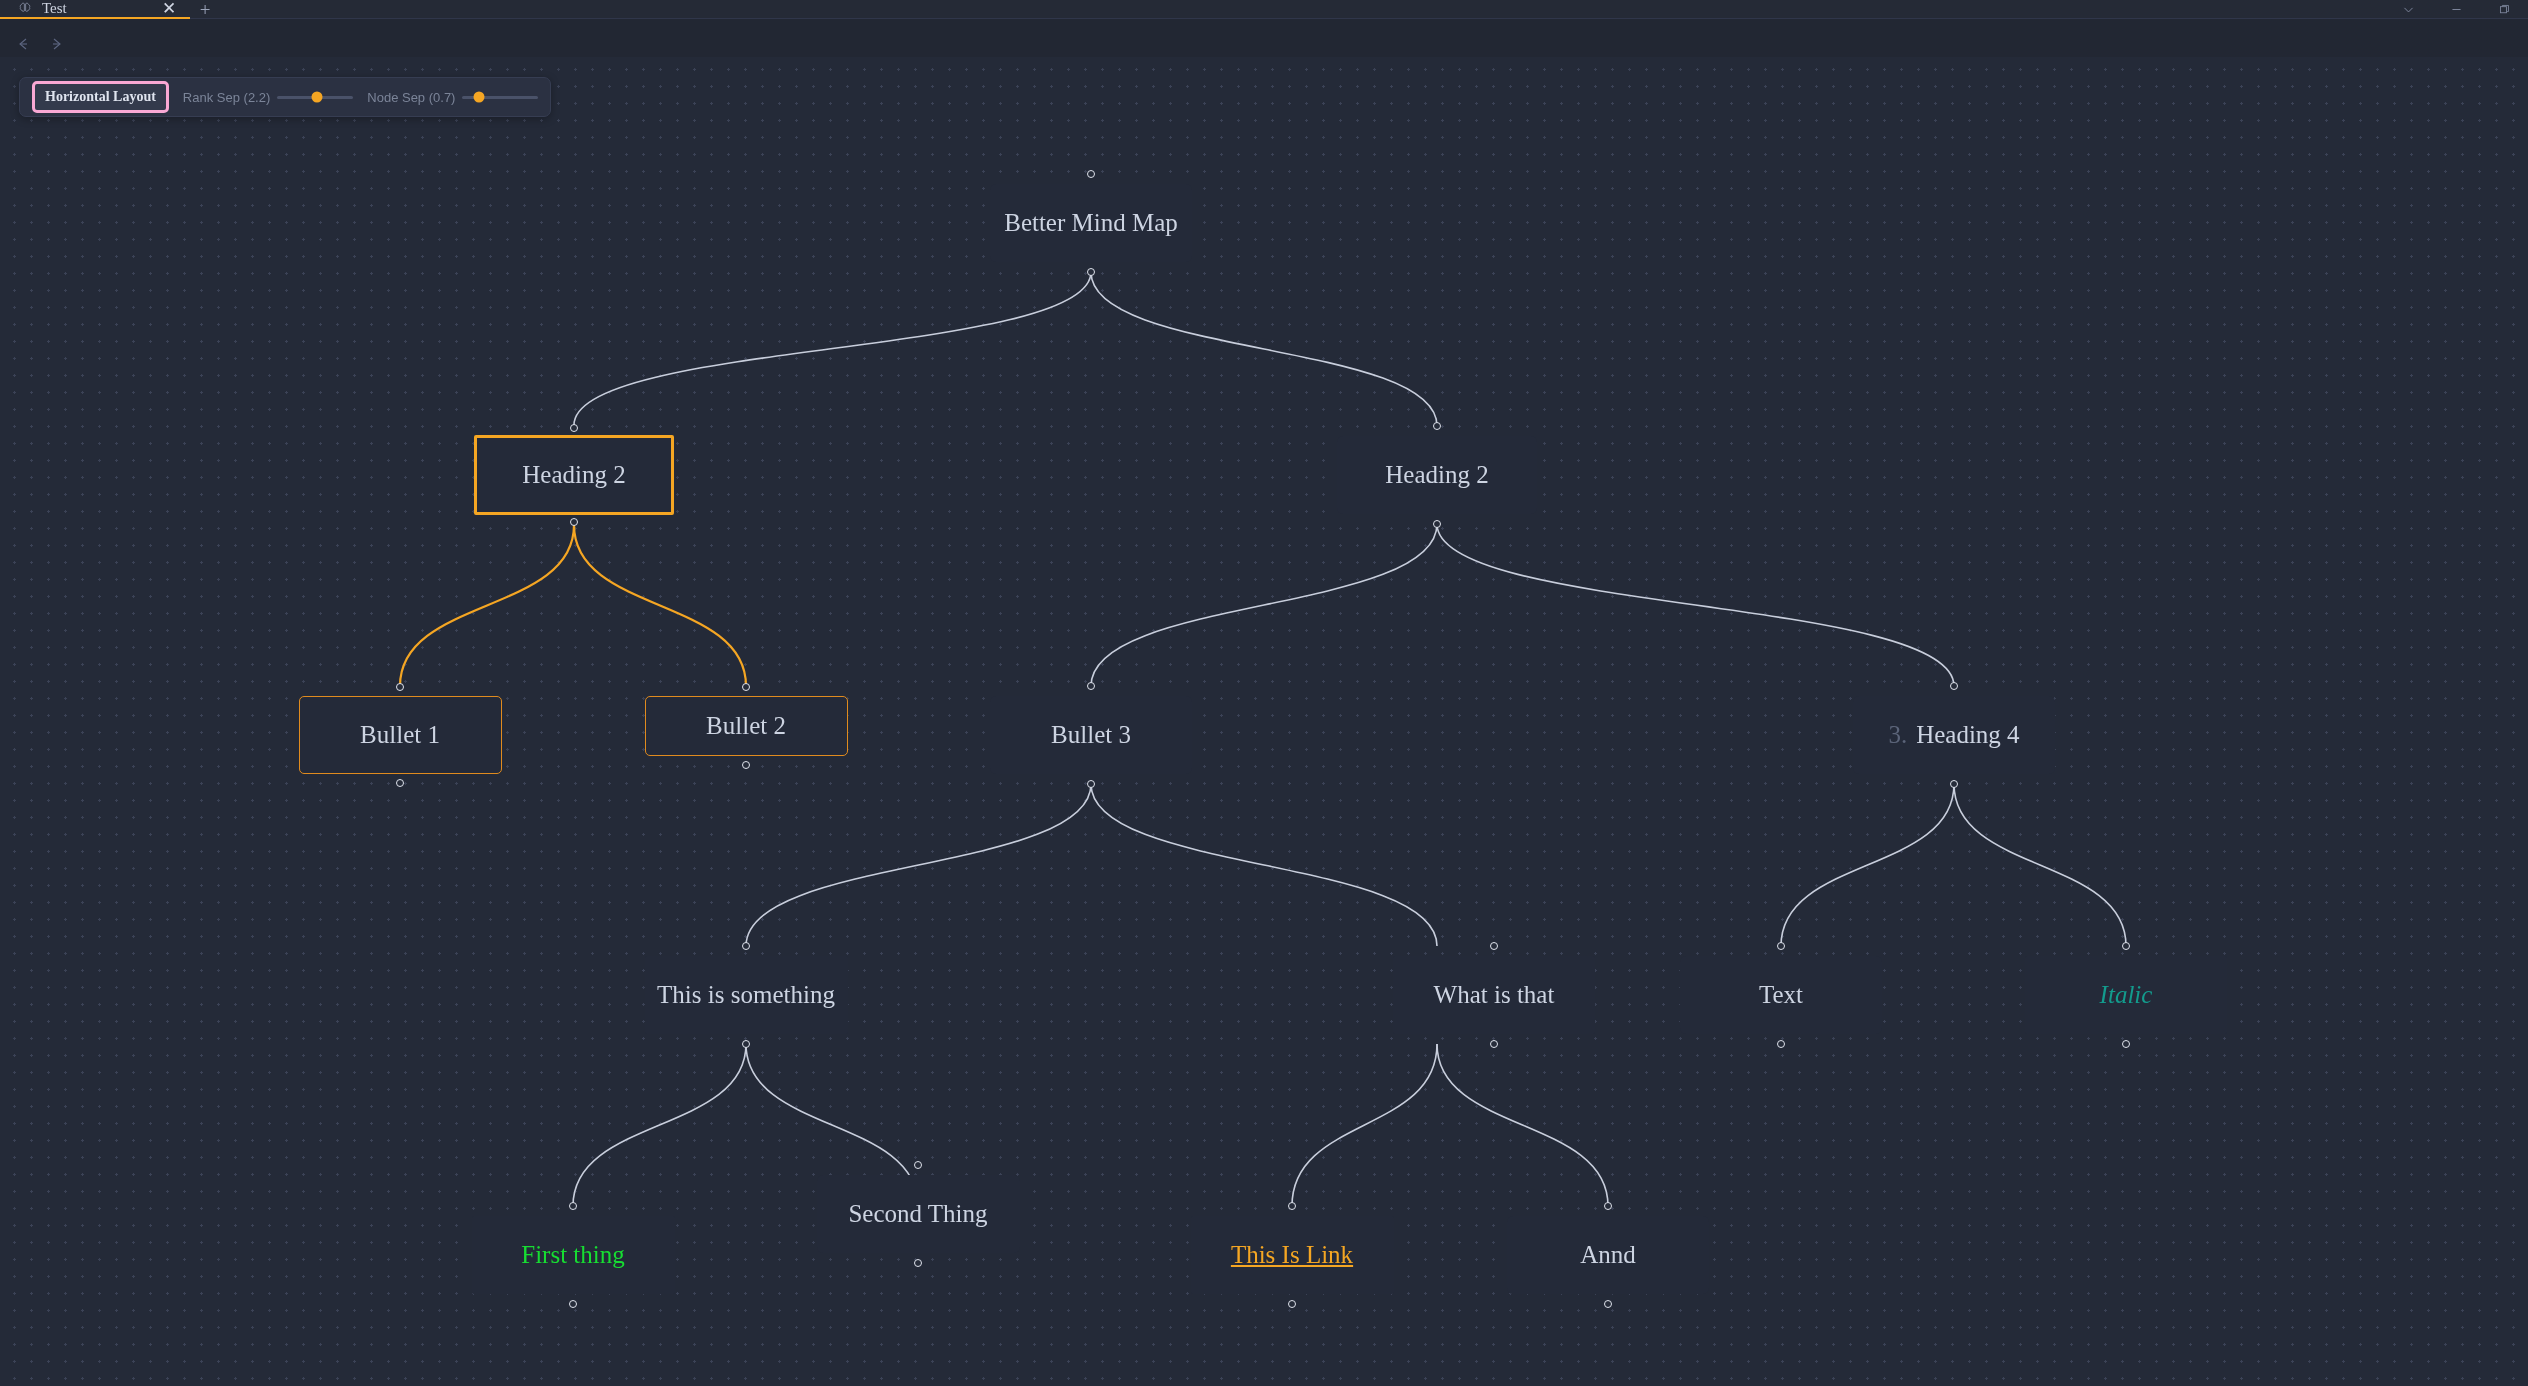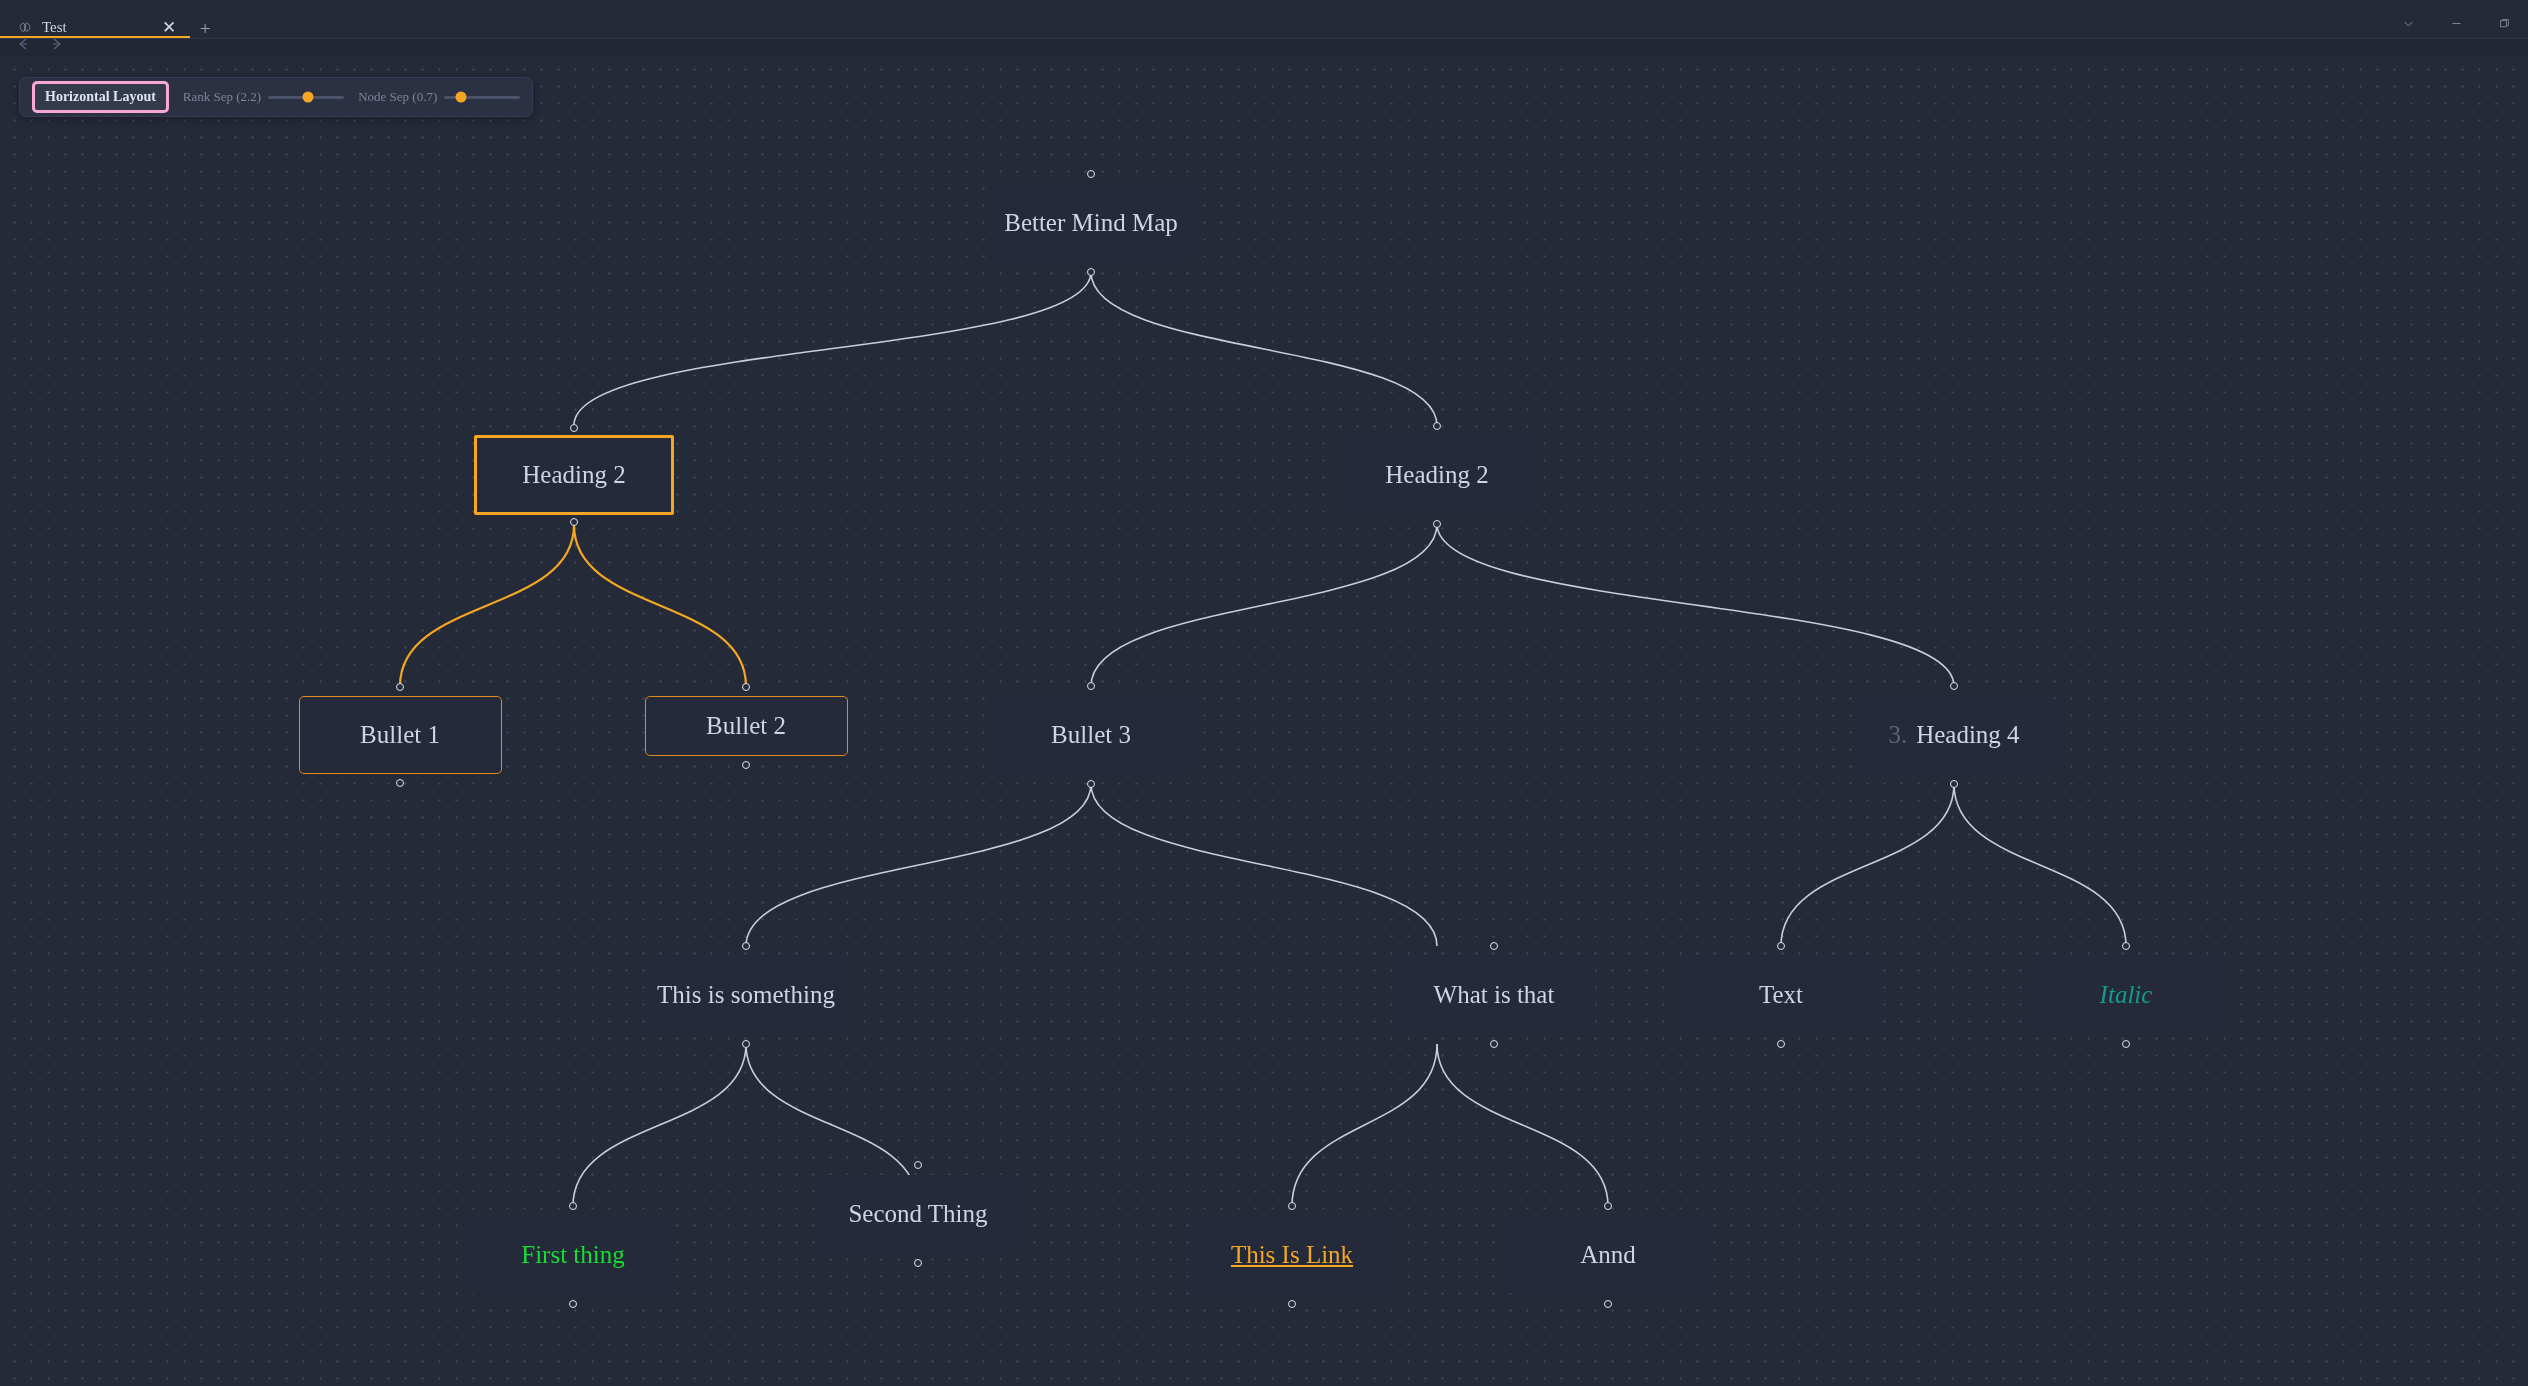--- a/index.html
+++ b/index.html
@@ -6,23 +6,23 @@
   html, body {
     width: 2528px; height: 1386px;
     background: #222733;
     font-family: "Liberation Serif", "DejaVu Serif", serif;
     overflow: hidden;
   }
 
   
   .titlebar {
     position: absolute; top: 0; left: 0;
-    width: 2528px; height: 39px;
+    width: 2528px; height: 19px;
     background: #252a36;
-    display: flex; align-items: flex-end;
+    display: flex; align-items: center;
     border-bottom: 1px solid #30364a;
   }
   .tabstrip { display: flex; align-items: stretch; }
   .tab {
     display: flex; align-items: center; gap: 10px;
     padding: 0 12px 0 18px;
     min-width: 190px;
     border-bottom: 2px solid #f5a623;
     position: relative;
   }
@@ -99,21 +99,21 @@
     padding: 5px 10px;
     cursor: pointer;
     white-space: nowrap;
   }
   .slider-group {
     display: flex; align-items: center; gap: 7px;
     margin-left: 14px;
   }
   .slider-label {
     color: #7b8498; font-size: 13px;
-    font-family: Liberation Serif, serif;
+    font-family: Liberation Sans, sans-serif;
     white-space: nowrap;
   }
   .slider-track {
     position: relative;
     width: 76px; height: 3px;
     background: #4a5269;
     border-radius: 2px;
   }
   .slider-thumb {
     position: absolute; top: 50%;

